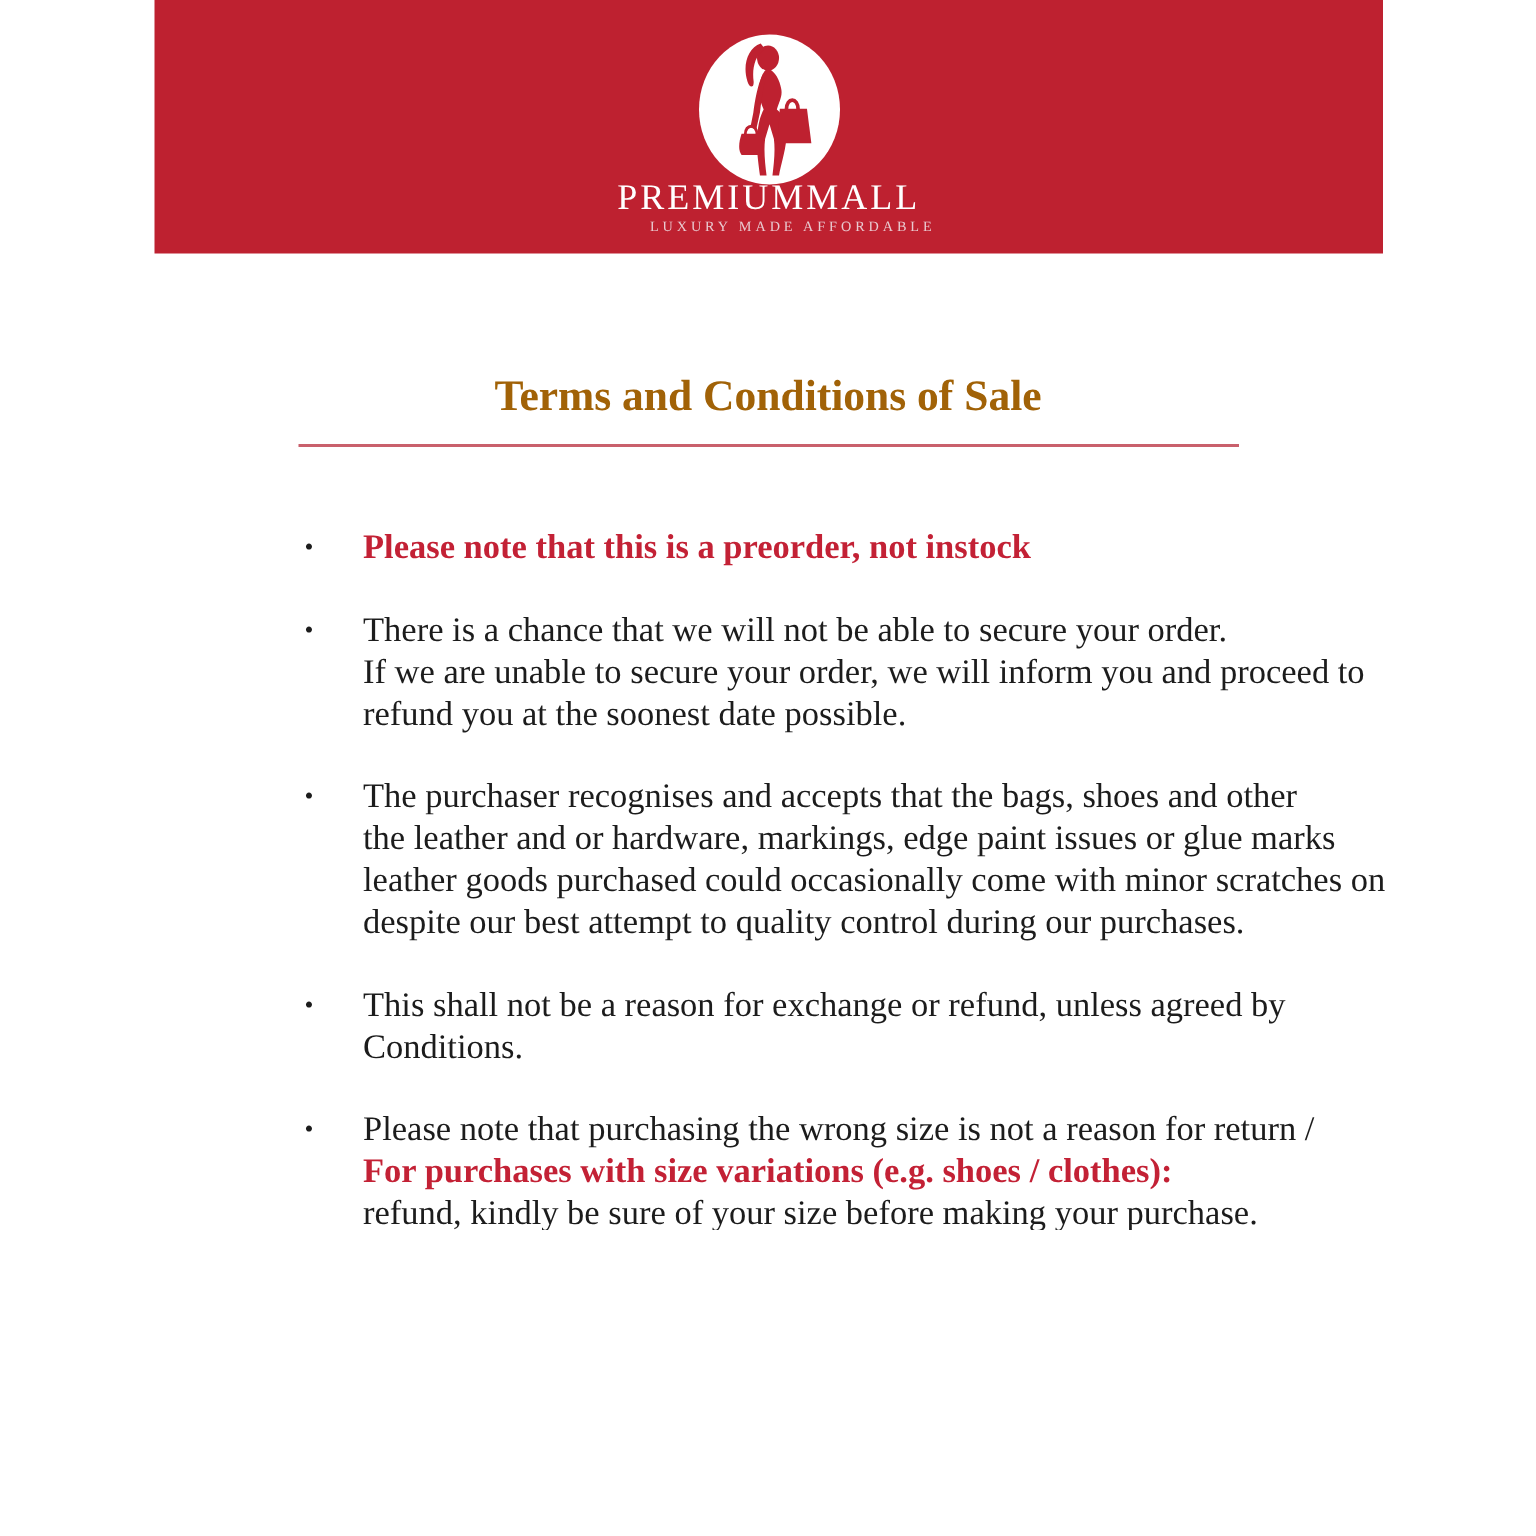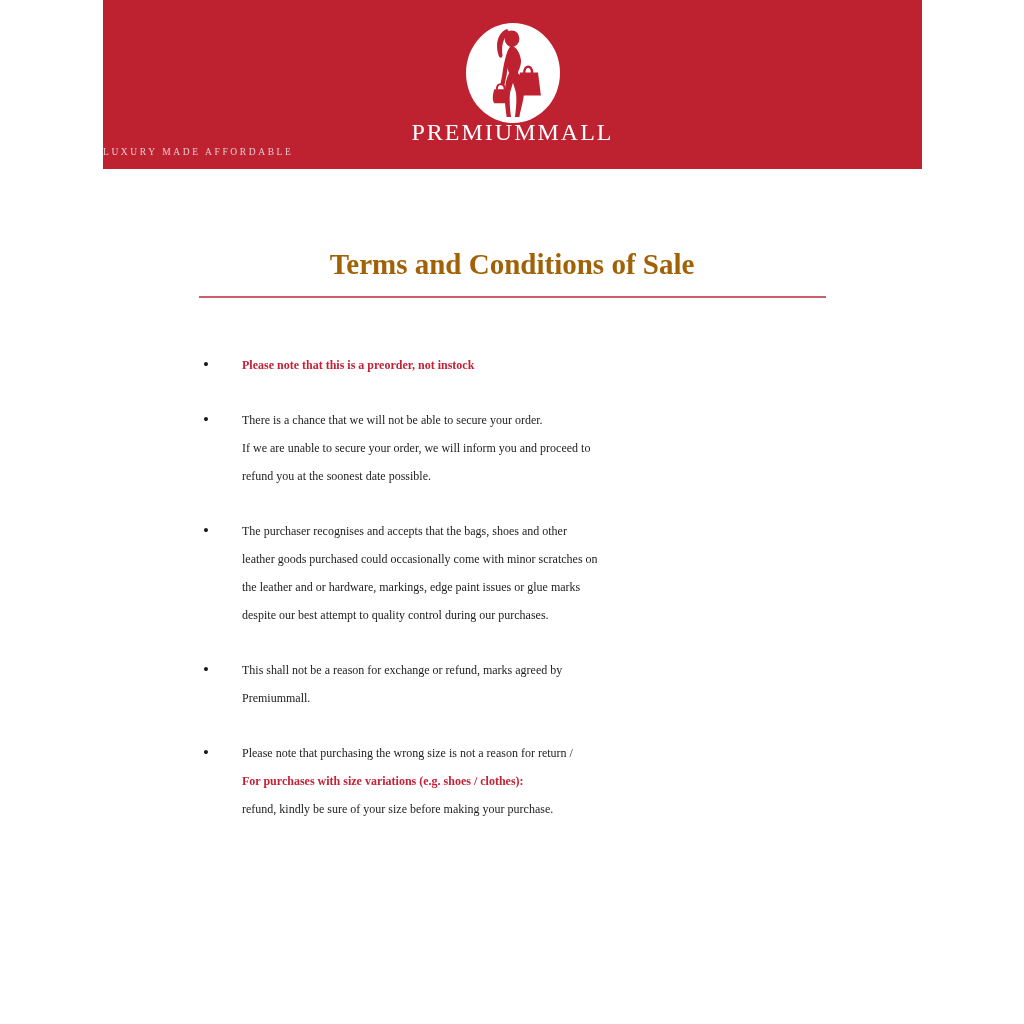--- a/index.html
+++ b/index.html
@@ -27,42 +27,42 @@
     width:94px;height:100px;border-radius:50%;
     background:#fff;overflow:hidden;
   }
   .logo-circle svg{position:absolute;left:0;top:0;width:100%;height:100%;}
   .brand-name{
     position:absolute;left:0;top:119px;width:100%;text-align:center;
     color:#fff;font-size:24px;letter-spacing:2px;font-weight:400;
     white-space:nowrap;
   }
   .brand-tagline{
-    position:absolute;left:0;top:147px;width:100%;text-align:left;
+    position:absolute;left:16px;top:147px;width:100%;text-align:center;
     color:#E9CAD0;font-size:9.5px;letter-spacing:2.6px;font-weight:400;
     white-space:nowrap;
   }
 
   
   .title{
     position:absolute;left:0;top:248px;width:1024px;margin:0;
     text-align:center;font-size:29px;font-weight:bold;color:#a16207;
   }
   .divider{
     position:absolute;left:199px;top:296px;width:627px;height:2px;
     background:var(--divider);
   }
   .bullet-list{
     position:absolute;left:203px;top:351px;width:660px;
   }
   .bullet-item{display:flex;margin:0 0 27px 0;}
   .bullet-marker{
     flex:0 0 39px;width:39px;font-size:17px;line-height:28px;color:var(--body);
   }
-  .bullet-body{flex:1;font-size:12px;line-height:28px;color:var(--body);}
+  .bullet-body{flex:1;font-size:23px;line-height:28px;color:var(--body);}
   .line{white-space:nowrap;}
   .line.red-bold{color:var(--accent);font-weight:bold;}
 </style>
 </head>
 <body>
 
 <div class="page">
 
   <header class="banner">
     <div class="logo-circle">
@@ -106,30 +106,30 @@
           <div class="bullet-body">
             <div class="line normal">There is a chance that we will not be able to secure your order.</div>
             <div class="line normal">If we are unable to secure your order, we will inform you and proceed to</div>
             <div class="line normal">refund you at the soonest date possible.</div>
           </div>
         </div>
         <div class="bullet-item">
           <span class="bullet-marker">•</span>
           <div class="bullet-body">
             <div class="line normal">The purchaser recognises and accepts that the bags, shoes and other</div>
+            <div class="line normal">the leather and or hardware, markings, edge paint issues or glue marks</div>
             <div class="line normal">leather goods purchased could occasionally come with minor scratches on</div>
-            <div class="line normal">the leather and or hardware, markings, edge paint issues or glue marks</div>
             <div class="line normal">despite our best attempt to quality control during our purchases.</div>
           </div>
         </div>
         <div class="bullet-item">
           <span class="bullet-marker">•</span>
           <div class="bullet-body">
-            <div class="line normal">This shall not be a reason for exchange or refund, marks agreed by</div>
-            <div class="line normal">Premiummall.</div>
+            <div class="line normal">This shall not be a reason for exchange or refund, unless agreed by</div>
+            <div class="line normal">Conditions.</div>
           </div>
         </div>
         <div class="bullet-item">
           <span class="bullet-marker">•</span>
           <div class="bullet-body">
             <div class="line normal">Please note that purchasing the wrong size is not a reason for return /</div>
             <div class="line red-bold">For purchases with size variations (e.g. shoes / clothes):</div>
             <div class="line normal">refund, kindly be sure of your size before making your purchase.</div>
           </div>
         </div>

